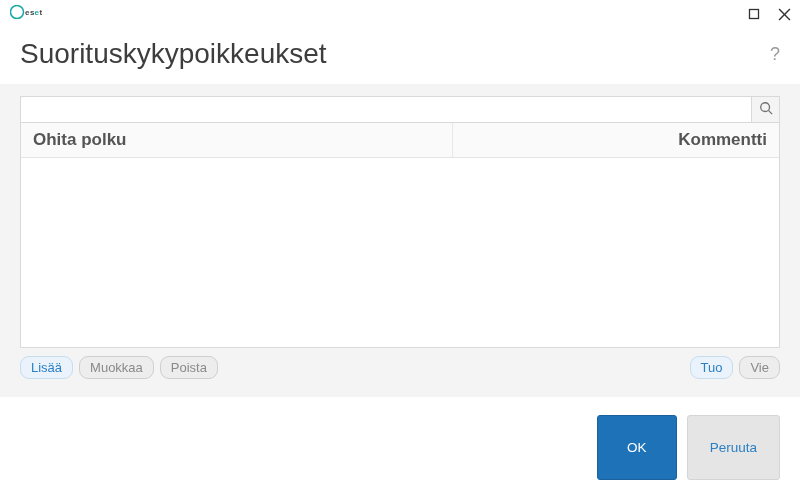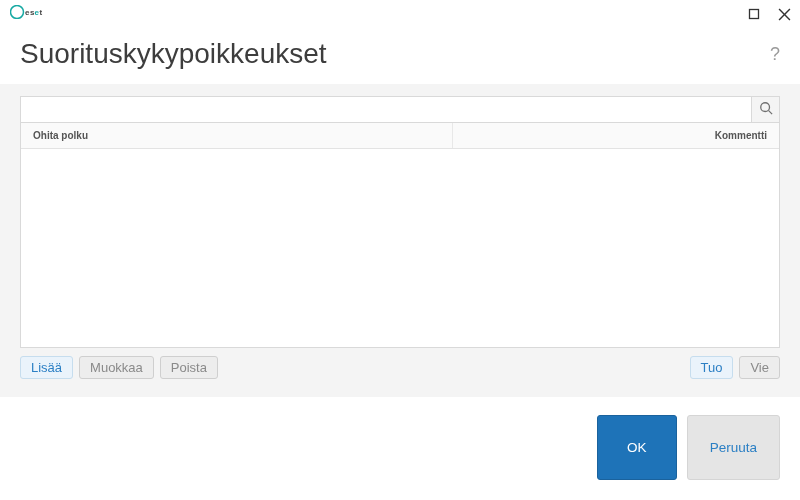--- a/index.html
+++ b/index.html
@@ -22,27 +22,27 @@
   .header-spacer { flex: 1; }
   .help-icon { font-size: 18px; color: #9a9a9a; cursor: pointer; }
   
   .body-panel { flex: 1; background: #f4f4f4; padding: 12px 20px 18px 20px; display: flex; flex-direction: column; }
   .list-frame { background: #fff; border: 1px solid #d9d9d9; display: flex; flex-direction: column; flex: 1; }
   .search-row { display: flex; border-bottom: 1px solid #d9d9d9; }
   .search-input { flex: 1; border: none; outline: none; padding: 5px 8px; font-size: 13px; background: #fff; }
   .search-btn { width: 28px; background: #f4f4f4; border-left: 1px solid #d9d9d9; display: flex; align-items: center; justify-content: center; cursor: pointer; }
   .search-btn svg { stroke: #6f6f6f; stroke-width: 1.5; fill: none; }
   .table-header { display: flex; background: #fafafa; border-bottom: 1px solid #e3e3e3; }
-  .th { font-size: 10px; font-weight: 600; color: #555; padding: 7px 12px; }
+  .th { font-size: 17px; font-weight: 600; color: #555; padding: 7px 12px; }
   .th.col-path { width: 57%; border-right: 1px solid #e8e8e8; }
   .th.col-comment { flex: 1; text-align: right; }
   .table-body { flex: 1; background: #fff; }
   .action-row { display: flex; padding: 8px 0 0 0; gap: 6px; }
   .action-spacer { flex: 1; }
-  .btn-sm { font-size: 13px; padding: 3px 10px; border: 1px solid #cfcfcf; border-radius: 3px; background: #ededed; color: #8a8a8a; cursor: pointer; }
+  .btn-sm { font-size: 13px; padding: 3px 10px; border: 1px solid #cfcfcf; border-radius: 9px; background: #ededed; color: #8a8a8a; cursor: pointer; }
   .btn-sm.primary-link { background: #eaf3fb; color: #2b7fc4; border-color: #c6ddee; }
   
   .footer { padding: 18px 20px 20px 20px; display: flex; justify-content: flex-end; gap: 10px; }
   .btn { font-size: 13.5px; padding: 24px 22px; border-radius: 3px; border: 1px solid; cursor: pointer; min-width: 80px; }
   .btn-primary { background: #1e73b8; color: #fff; border-color: #1a629d; }
   .btn-secondary { background: #e5e5e5; color: #2b7fc4; border-color: #d5d5d5; }
 </style>
 </head>
 <body>
 

